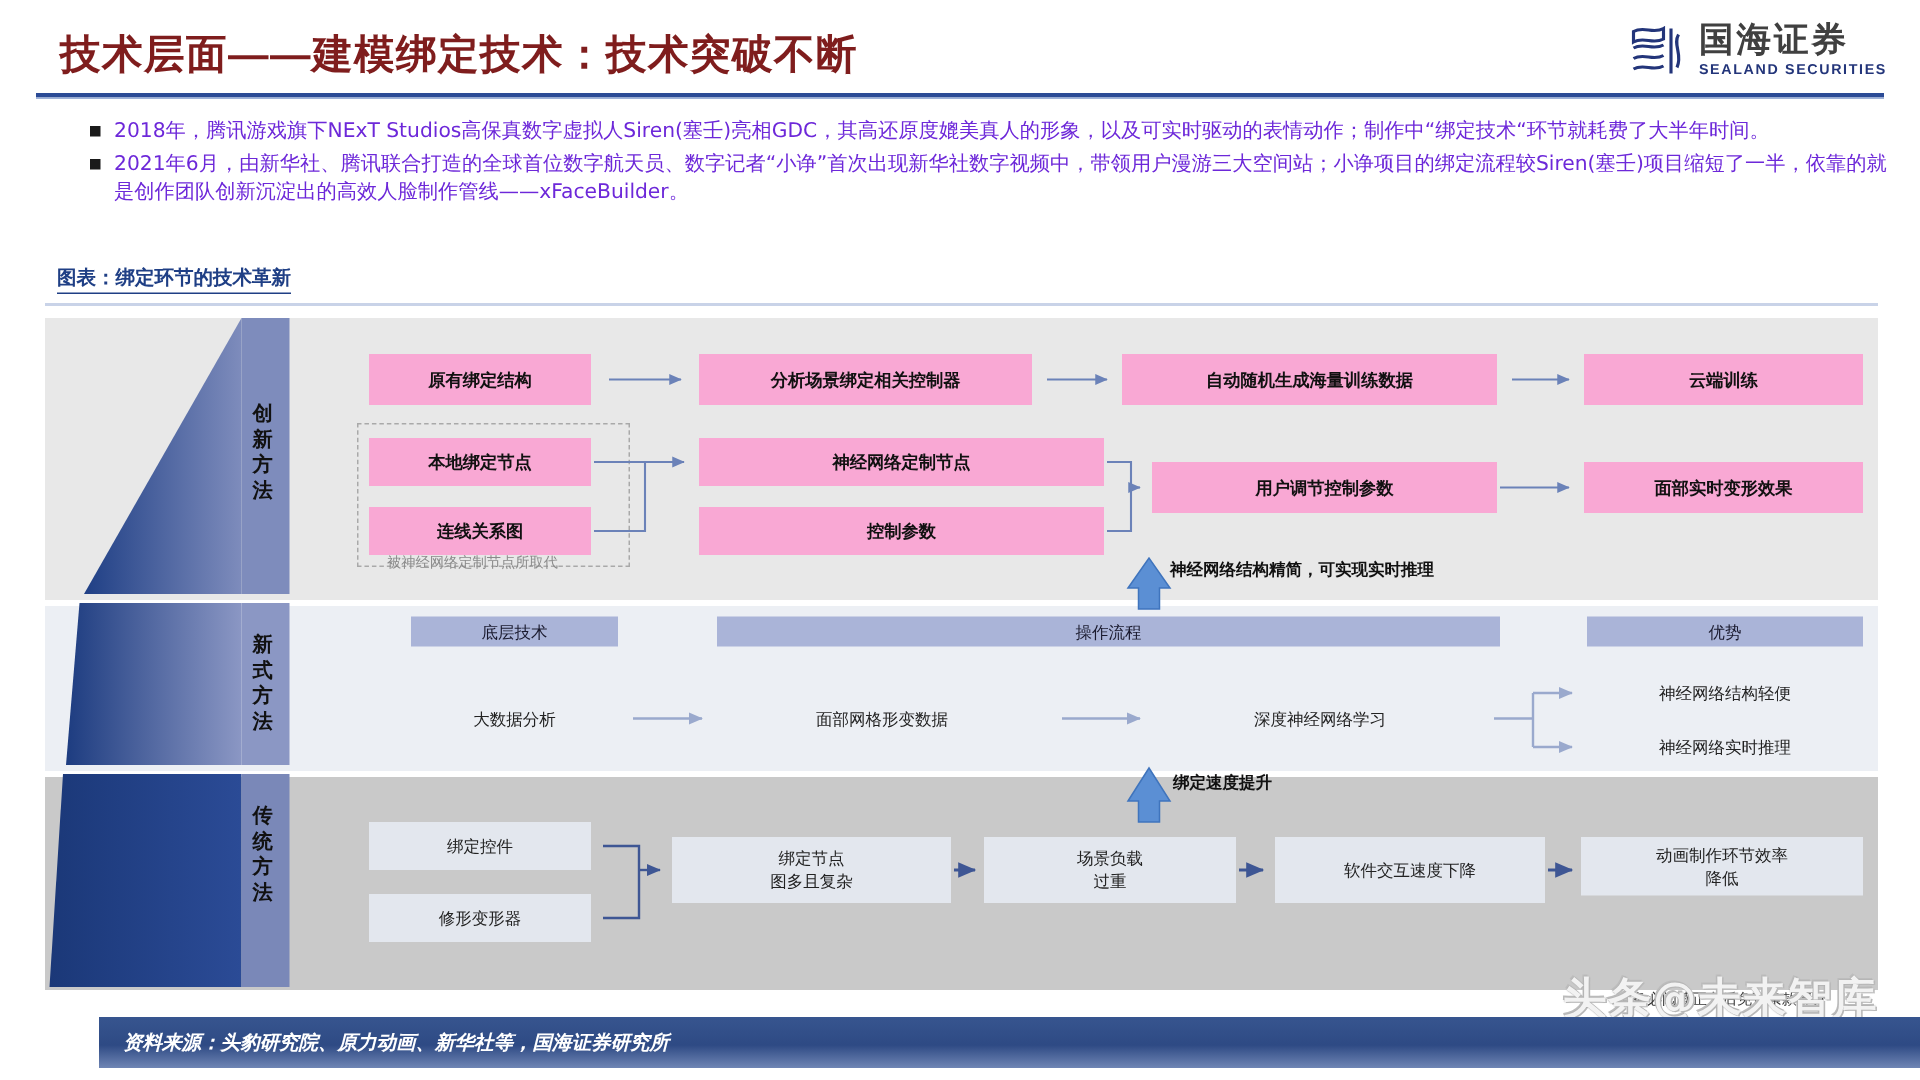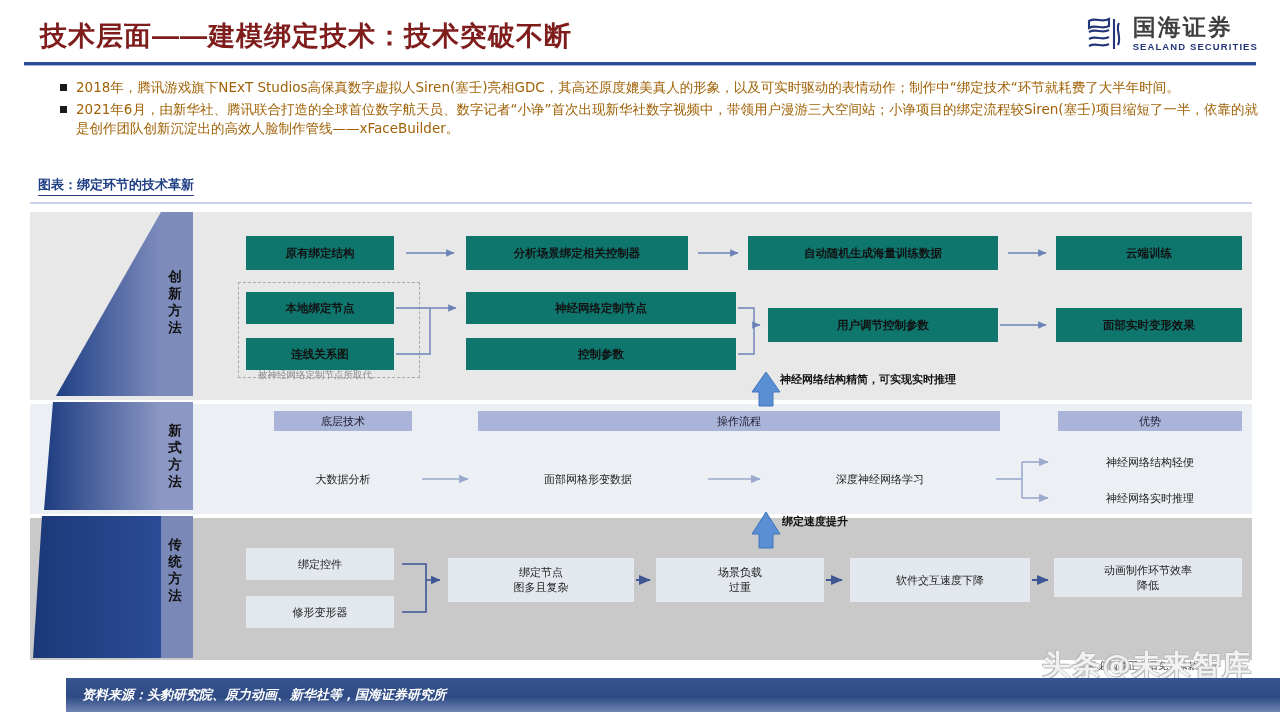--- a/index.html
+++ b/index.html
@@ -37,21 +37,21 @@
     font-size:9.5px;font-weight:bold;color:#23357a;letter-spacing:1.1px;margin-top:3px;
   }
 
   
   .bullets{position:absolute;left:60px;top:78px;width:1200px;}
   .bullet{display:flex;align-items:flex-start;margin-bottom:3px;}
   .bullet-mark{
     width:7px;height:7px;background:#1a1a1a;margin:6px 9px 0 0;flex:0 0 auto;
   }
   .bullet-text{
-    font-size:13.5px;line-height:19px;color:#a16207;
+    font-size:13.5px;line-height:19px;color:#6d28d9;
     font-family:"DejaVu Sans",sans-serif;
   }
 
   
   .fig-title{
     position:absolute;left:38px;top:176px;
     font-size:13px;font-weight:bold;color:#1f3f85;
     border-bottom:1.6px solid #1f3f85;padding-bottom:1px;
     font-family:"DejaVu Sans",sans-serif;
   }
@@ -78,21 +78,21 @@
     font-family:"DejaVu Sans",sans-serif;
     letter-spacing:0px;
   }
 
   
   .box{
     position:absolute;display:flex;align-items:center;justify-content:center;
     text-align:center;box-sizing:border-box;
     font-family:"DejaVu Sans",sans-serif;
   }
-  .bx-light{background:#0f766e;color:#111;font-size:11.5px;font-weight:bold;}
+  .bx-light{background:#f9a8d4;color:#111;font-size:11.5px;font-weight:bold;}
   .bx-head{background:#aab4d8;color:#1a1a2e;font-size:11px;font-weight:normal;}
   .bx-trad{background:#e3e7ee;color:#222;font-size:11px;font-weight:normal;}
   .bx-bare{background:transparent;color:#222;font-size:11px;}
 
   .dashed-box{
     position:absolute;border:1px dashed #a9a9a9;box-sizing:border-box;
   }
   .caption{
     position:absolute;font-size:9.5px;color:#8a8a8a;
     font-family:"DejaVu Sans",sans-serif;white-space:nowrap;

